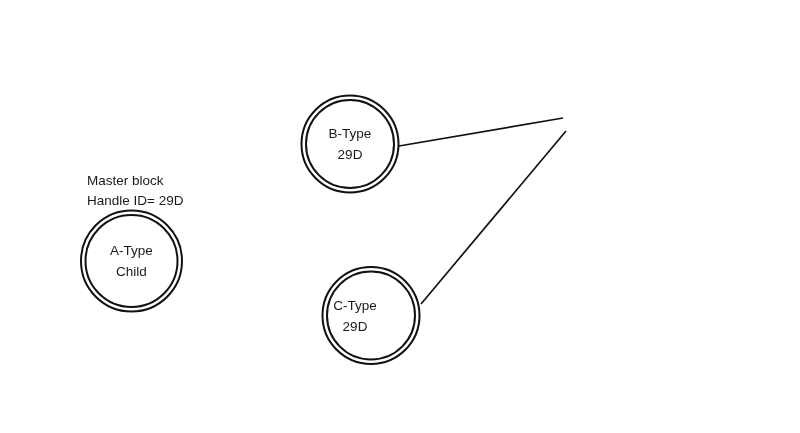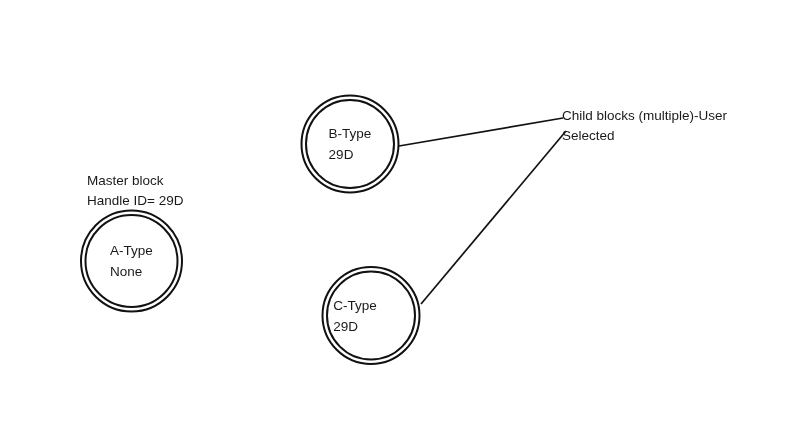--- a/index.html
+++ b/index.html
@@ -30,21 +30,21 @@
   }
   .connector {
     stroke: #111111;
     stroke-width: 1.7;
   }
   .node-label {
     position: absolute;
     display: flex;
     align-items: center;
     justify-content: center;
-    text-align: left;
+    text-align: center;
     font-size: 13.5px;
     line-height: 21px;
     white-space: pre-line;
   }
   .text-label {
     position: absolute;
     font-size: 13.5px;
     line-height: 20px;
     white-space: pre-line;
   }
@@ -72,26 +72,24 @@
       <circle class="node-ring" cx="350" cy="144" r="44"></circle>
     </g>
 
     <g>
       <circle class="node-ring" cx="371" cy="315.5" r="48.5"></circle>
       <circle class="node-ring" cx="371" cy="315.5" r="44"></circle>
     </g>
   </svg>
 
   <div class="node-label" style="left:81px;  top:210px; width:101px; height:101px;">A-Type
-None</div>
+Child</div>
   <div class="node-label" style="left:301px; top:95px;  width:98px;  height:98px;">B-Type
 29D</div>
   <div class="node-label" style="left:306px; top:267px; width:98px;  height:97px;">C-Type
 29D</div>
 
   <div class="text-label" style="left:87px; top:171px;">Master block
 Handle ID= 29D</div>
 
 
-  <div class="text-label wide-leading" style="left:562px; top:106px; width:185px;">Child blocks (multiple)-User
-Selected</div>
 
 </div>
 
 </body></html>

